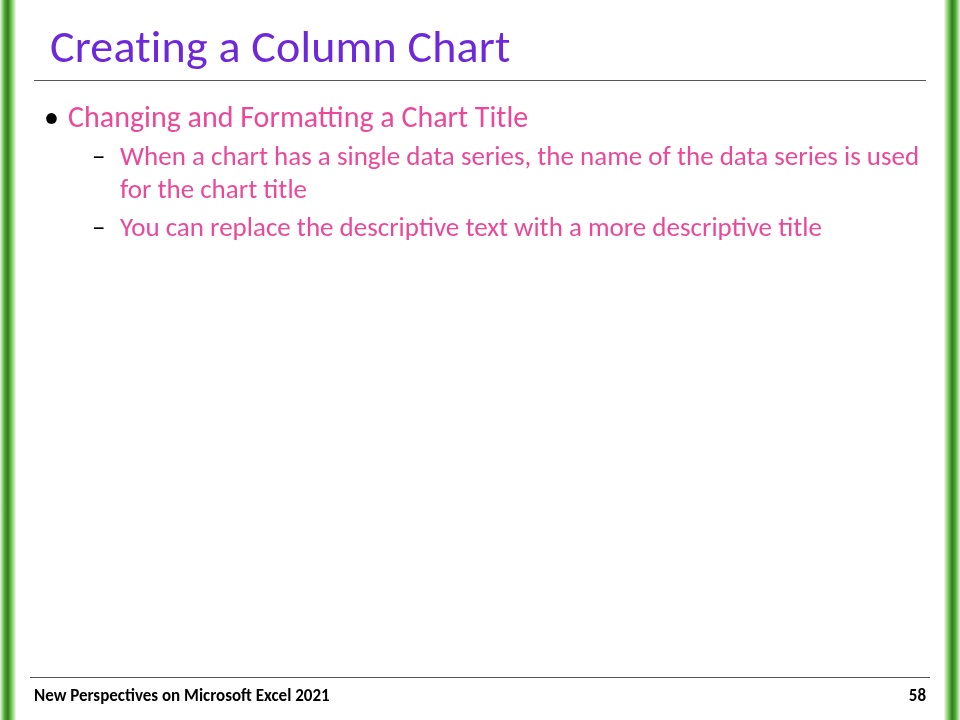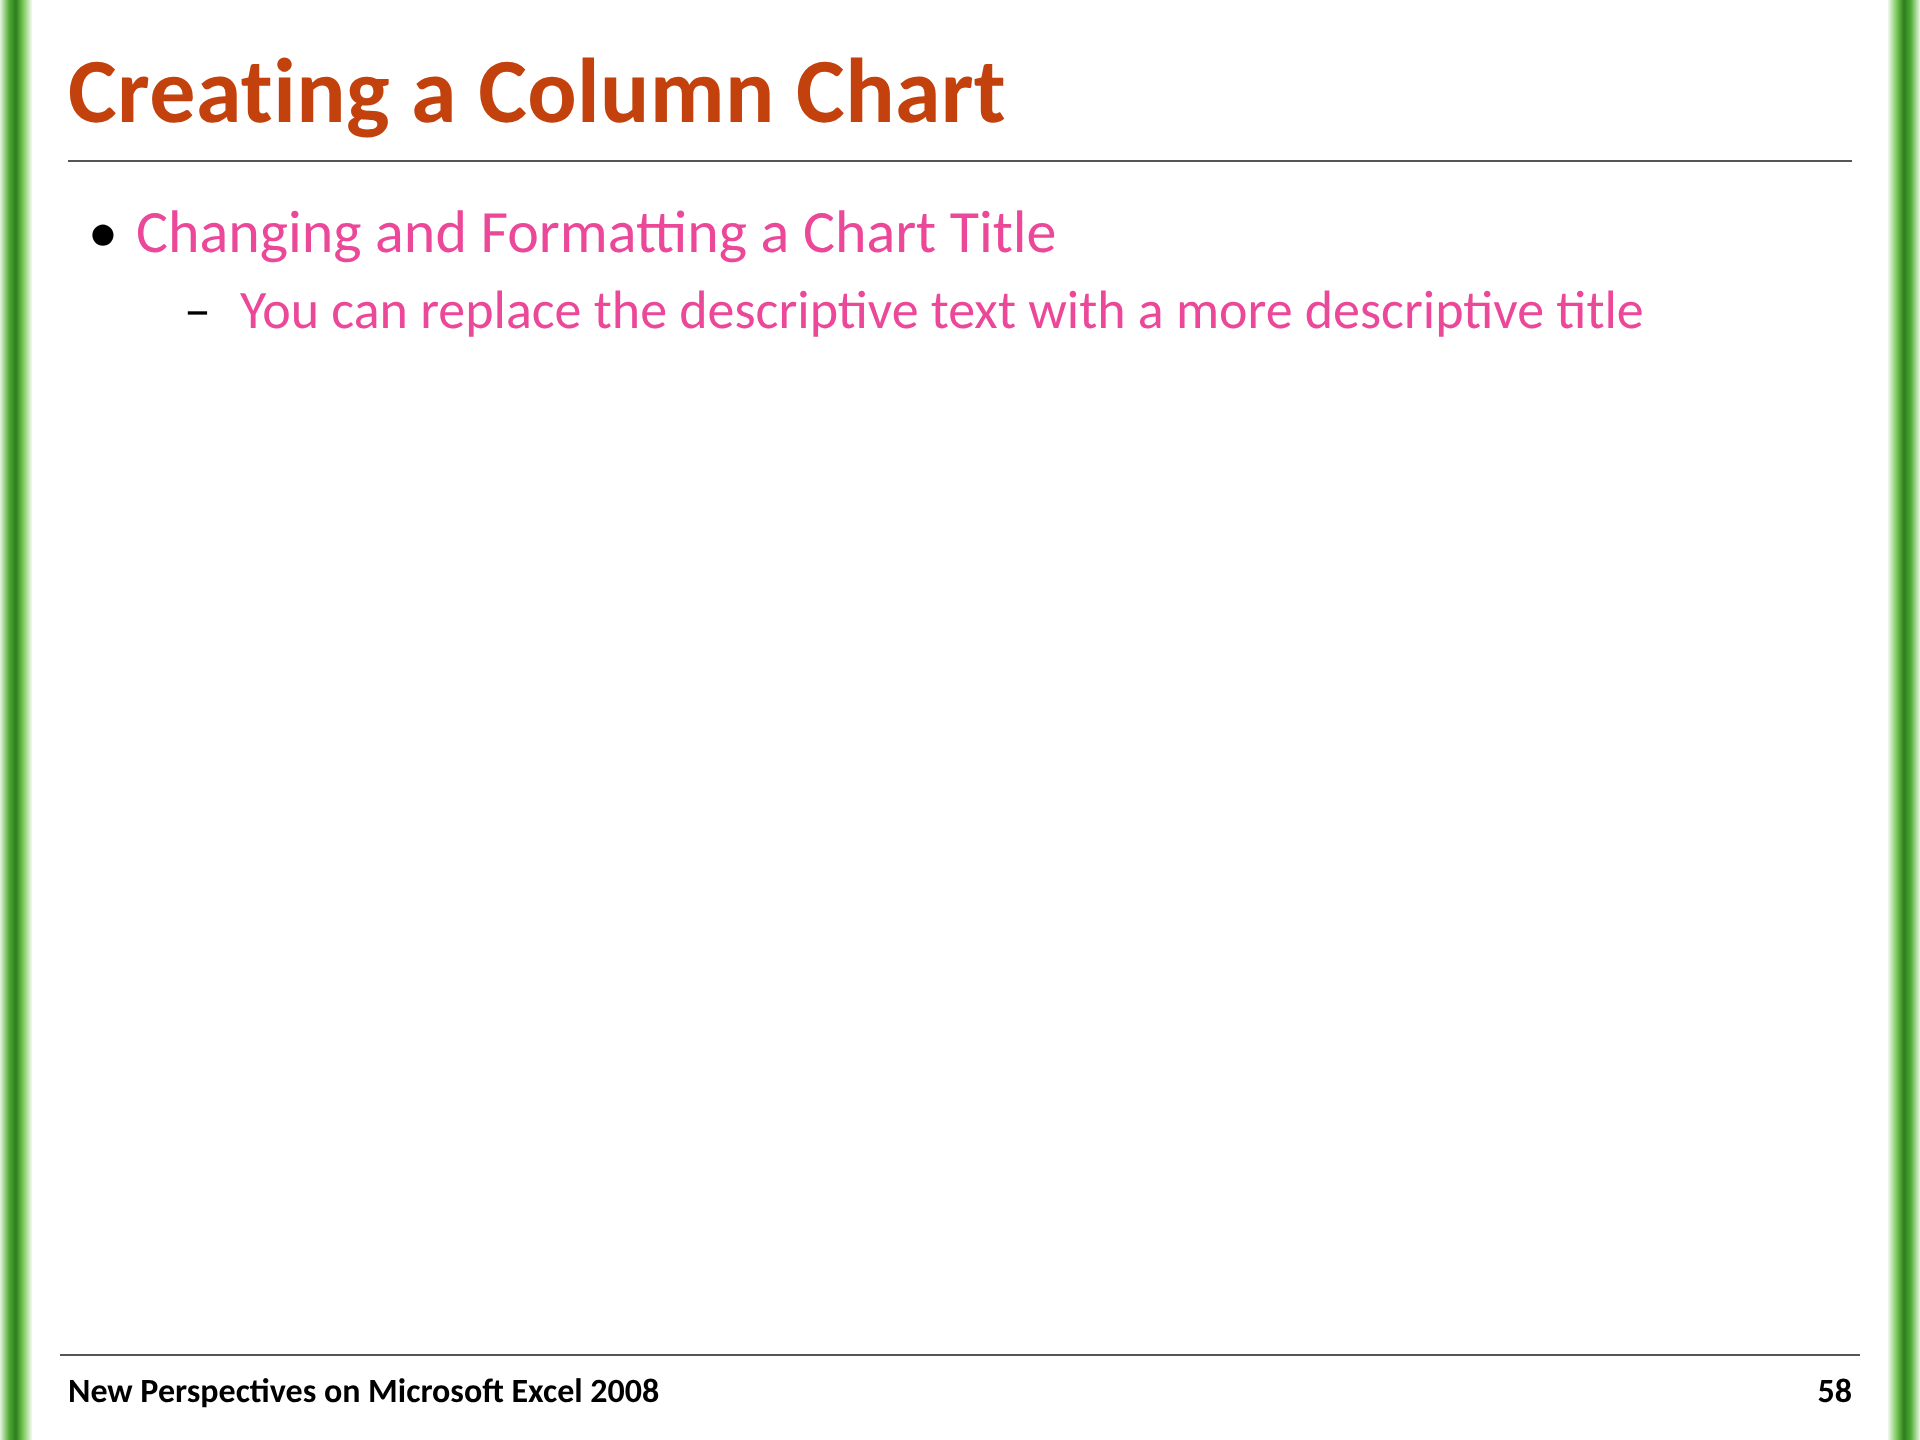--- a/index.html
+++ b/index.html
@@ -50,24 +50,24 @@
 
   .content {
     position: absolute;
     left: 30px;
     right: 30px;
     top: 18px;
     bottom: 40px;
   }
 
   .title {
-    color: #c2410c;
+    color: #6d28d9;
     font-size: 46px;
-    font-weight: 700;
-    margin: 0 0 6px 4px;
+    font-weight: 400;
+    margin: 0 0 6px 20px;
     letter-spacing: 0.2px;
   }
   .title-rule {
     border: none;
     border-top: 1.5px solid #555;
     margin: 0 4px 18px 4px;
   }
 
   .body {
     color: #ec4899;
@@ -146,26 +146,29 @@
   <div class="content">
     <h1 class="title">Creating a Column Chart</h1>
     <hr class="title-rule">
 
     <div class="body">
       <ul class="lvl1">
         <li>
           <span>Changing and Formatting a Chart Title</span>
           <ul class="lvl2">
             <li>
+              <span>When a chart has a single data series, the name of the data series is used for the chart title</span>
+            </li>
+            <li>
               <span>You can replace the descriptive text with a more descriptive title</span>
             </li>
           </ul>
         </li>
       </ul>
     </div>
   </div>
 
   <hr class="footer-rule">
   <div class="footer">
-    <span>New Perspectives on Microsoft Excel 2008</span>
+    <span>New Perspectives on Microsoft Excel 2021</span>
     <span>58</span>
   </div>
 </div>
 
 </body></html>

